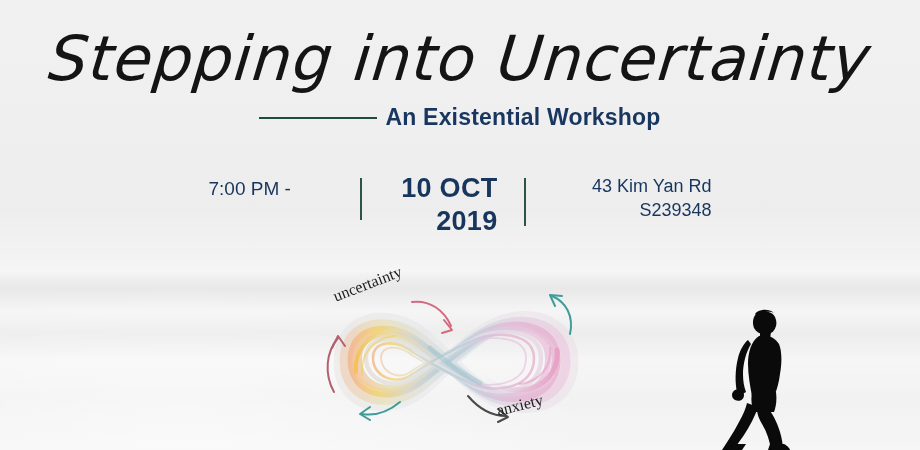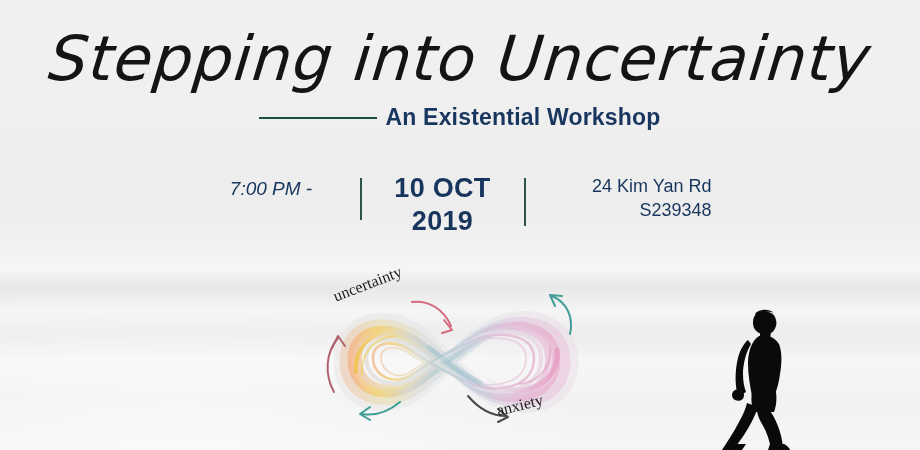--- a/index.html
+++ b/index.html
@@ -47,28 +47,28 @@
   }
 
   
   #info-row{
     position:absolute;left:0;top:172px;width:920px;
     display:flex;align-items:flex-start;justify-content:center;
   }
   .info-col{display:flex;flex-direction:column;}
   .info-line{color:#17355d;white-space:nowrap;}
 
-  #col-time{width:125px;text-align:center;padding-top:4px;font-style:italic;}
+  #col-time{width:125px;padding-top:4px;}
   #col-time .info-line{font-size:19px;line-height:26px;}
 
   .vdiv{width:2px;background:#2d5348;margin:6px 26px 0 26px;}
   #div-1{height:42px;}
   #div-2{height:48px;}
 
-  #col-date{width:110px;text-align:center;}
+  #col-date{width:110px;text-align:right;}
   #col-date .info-line{font-size:27px;line-height:33px;font-weight:bold;letter-spacing:.3px;}
 
   #col-venue{width:160px;text-align:right;padding-top:2px;}
   #col-venue .info-line{font-size:18px;line-height:24px;}
 
   
   #infinity-graphic{
     position:absolute;left:312px;top:276px;width:288px;height:168px;
   }
   #infinity-svg{position:absolute;left:0;top:0;}
@@ -106,21 +106,21 @@
     <div class="vdiv" id="div-1"></div>
 
     <div class="info-col" id="col-date">
       <span class="info-line">10 OCT</span>
       <span class="info-line">2019</span>
     </div>
 
     <div class="vdiv" id="div-2"></div>
 
     <div class="info-col" id="col-venue">
-      <span class="info-line">24 Kim Yan Rd</span>
+      <span class="info-line">43 Kim Yan Rd</span>
       <span class="info-line">S239348</span>
     </div>
 
   </div>
 
   <div id="infinity-graphic">
 
     <svg id="infinity-svg" width="288" height="168" viewBox="0 0 288 168">
       <defs>
         <linearGradient id="gradMain" x1="0" y1="0" x2="1" y2="0">

